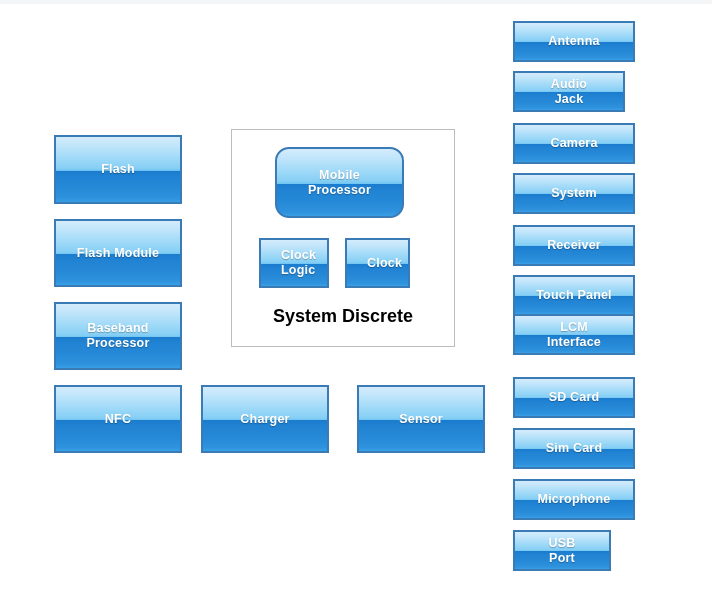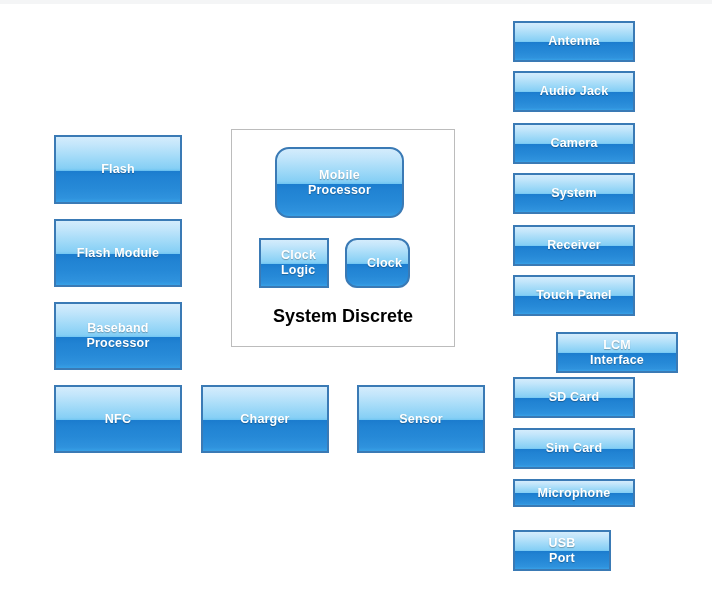--- a/index.html
+++ b/index.html
@@ -102,21 +102,21 @@
     </div>
 
   <div class="group-box" id="group-box" style="left: 231px; top: 129px; width: 224px; height: 218px;"></div>
   <div id="group-items">
       <div class="block" style="left: 275px; top: 147px; width: 129px; height: 71px; border-radius: 14px;">
         <span class="label">Mobile Processor</span>
       </div>
       <div class="block" style="left: 259px; top: 238px; width: 70px; height: 50px;">
         <span class="label">Clock Logic</span>
       </div>
-      <div class="block" style="left: 345px; top: 238px; width: 65px; height: 50px; border-radius: 12px;">
+      <div class="block" style="left: 345px; top: 238px; width: 65px; height: 50px;">
         <span class="label">Clock</span>
       </div>
     </div>
   <div class="group-caption" id="group-caption" style="left: 231px; top: 306px; width: 224px;">System Discrete</div>
 
   <div id="bottom-row">
       <div class="block" style="left: 54px; top: 385px; width: 128px; height: 68px;">
         <span class="label">NFC</span>
       </div>
       <div class="block" style="left: 201px; top: 385px; width: 128px; height: 68px;">
@@ -124,45 +124,45 @@
       </div>
       <div class="block" style="left: 357px; top: 385px; width: 128px; height: 68px;">
         <span class="label">Sensor</span>
       </div>
     </div>
 
   <div id="right-column">
       <div class="block" style="left: 513px; top: 21px; width: 122px; height: 41px;">
         <span class="label">Antenna</span>
       </div>
-      <div class="block" style="left: 513px; top: 71px; width: 122px; height: 41px;">
+      <div class="block" style="left: 513px; top: 71px; width: 112px; height: 41px;">
         <span class="label">Audio Jack</span>
       </div>
       <div class="block" style="left: 513px; top: 123px; width: 122px; height: 41px;">
         <span class="label">Camera</span>
       </div>
       <div class="block" style="left: 513px; top: 173px; width: 122px; height: 41px;">
         <span class="label">System</span>
       </div>
       <div class="block" style="left: 513px; top: 225px; width: 122px; height: 41px;">
         <span class="label">Receiver</span>
       </div>
       <div class="block" style="left: 513px; top: 275px; width: 122px; height: 41px;">
         <span class="label">Touch Panel</span>
       </div>
-      <div class="block" style="left: 513px; top: 332px; width: 122px; height: 41px; margin-left: 43px;">
+      <div class="block" style="left: 513px; top: 314px; width: 122px; height: 41px;">
         <span class="label">LCM Interface</span>
       </div>
       <div class="block" style="left: 513px; top: 377px; width: 122px; height: 41px;">
         <span class="label">SD Card</span>
       </div>
       <div class="block" style="left: 513px; top: 428px; width: 122px; height: 41px;">
         <span class="label">Sim Card</span>
       </div>
-      <div class="block" style="left: 513px; top: 479px; width: 122px; height: 28px;">
+      <div class="block" style="left: 513px; top: 479px; width: 122px; height: 41px;">
         <span class="label">Microphone</span>
       </div>
       <div class="block" style="left: 513px; top: 530px; width: 98px; height: 41px;">
         <span class="label">USB Port</span>
       </div>
     </div>
 
 </div>
 
 </body></html>

